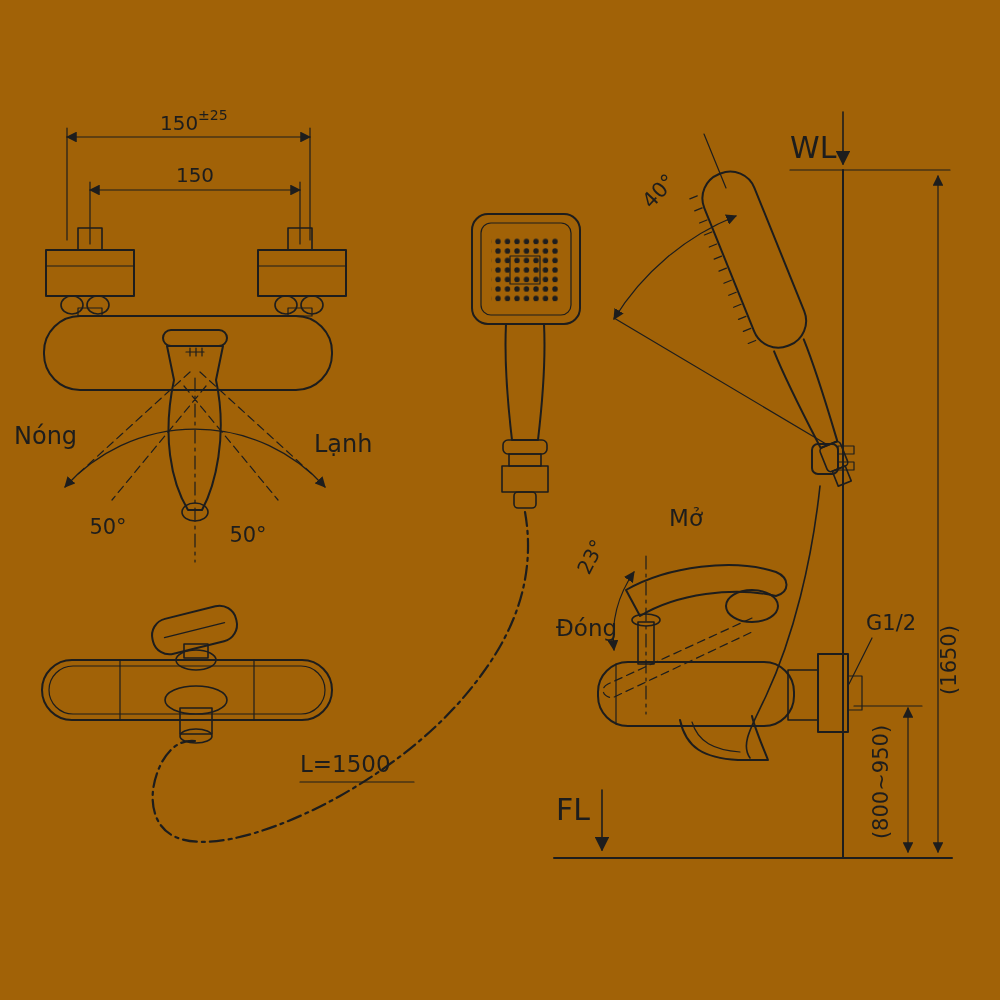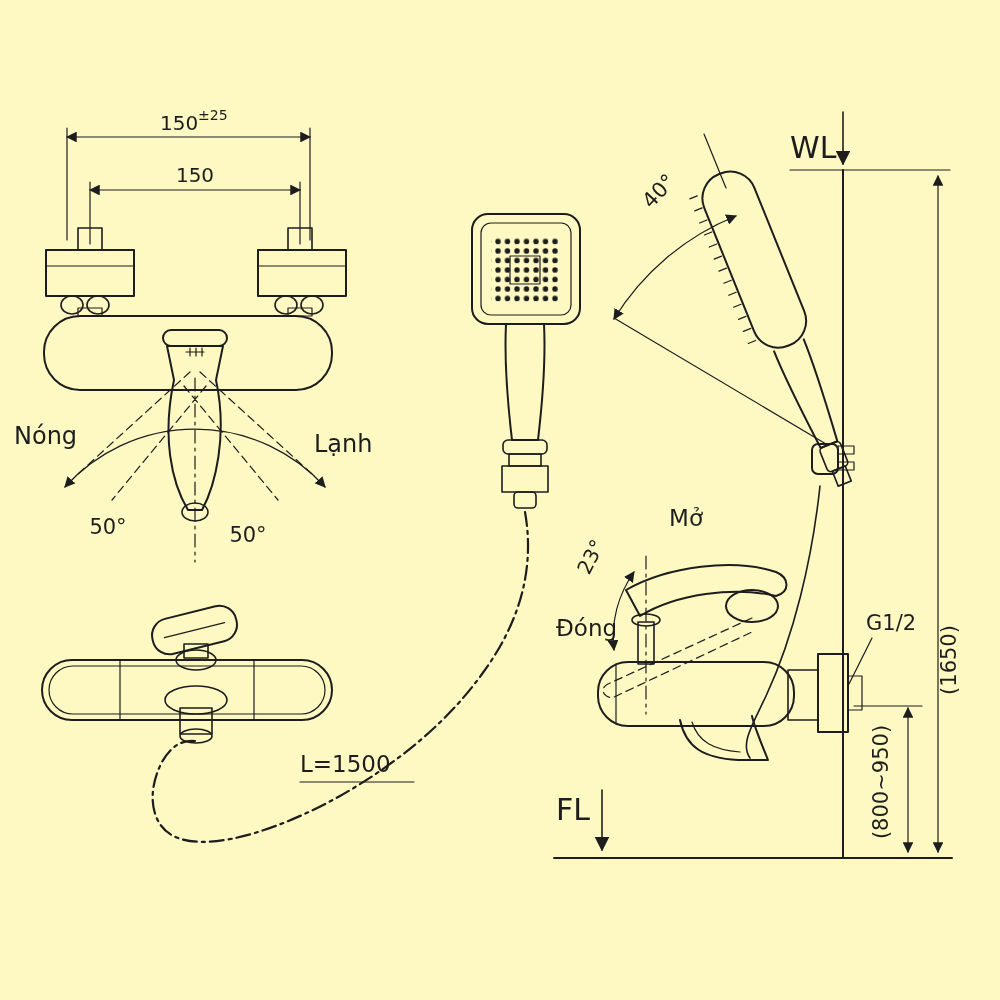--- a/index.html
+++ b/index.html
@@ -1,16 +1,16 @@
 <!DOCTYPE html>
 <html><head>
 <meta charset="utf-8">
 <style>
   html,body { margin:0; padding:0; background:#ffffff; }
-  .page { width:1000px; height:1000px; background:#fef9c3; position:relative; overflow:hidden; }
+  .page { width:1000px; height:1000px; background:#a16207; position:relative; overflow:hidden; }
   .ln  { fill:none; stroke:#1d1d1d; stroke-linecap:round; stroke-linejoin:round; }
   .s2  { stroke-width:2; }
   .s15 { stroke-width:1.6; }
   .s1  { stroke-width:1.2; }
   .dash { stroke-dasharray:8 5; }
   .cl   { stroke-dasharray:13 5 3 5; }
   .hose { stroke-dasharray:14 5 3 5; stroke-width:2.2; }
   .txt { fill:#1d1d1d; stroke:none; font-family:"DejaVu Sans", sans-serif; }
   .t14 { font-size:14px; } .t20 { font-size:20px; } .t21 { font-size:21px; }
   .t23 { font-size:23px; } .t24 { font-size:24px; } .t30 { font-size:30px; }

